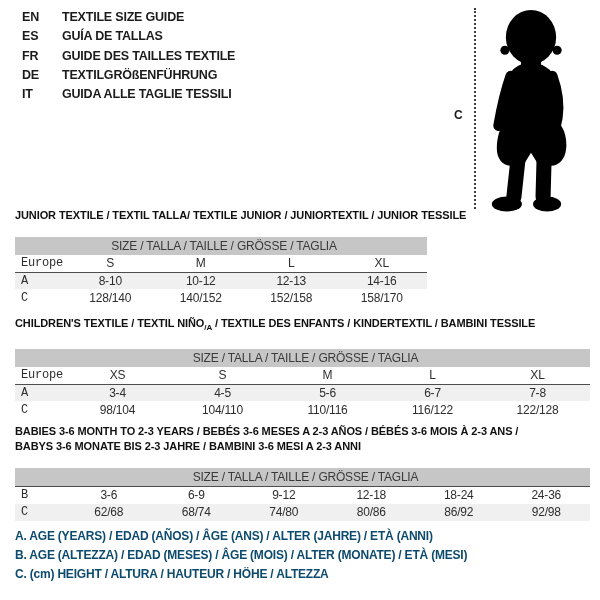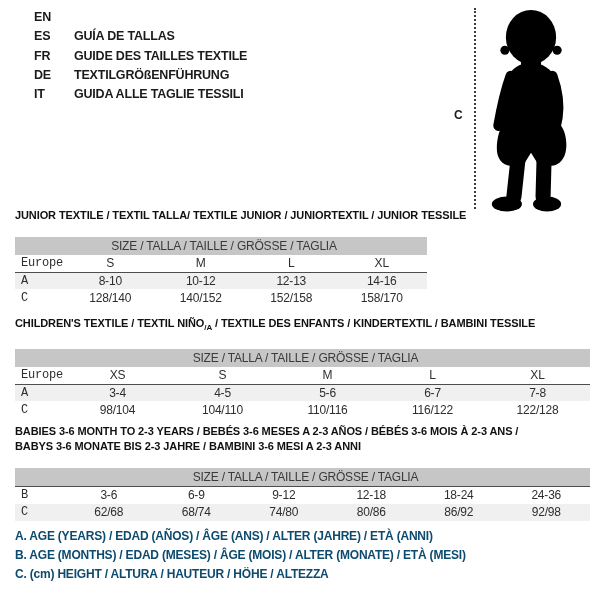--- a/index.html
+++ b/index.html
@@ -6,21 +6,21 @@
   html, body {
     width: 600px; height: 600px;
     background: #ffffff;
     font-family: "Liberation Sans", "DejaVu Sans", sans-serif;
     color: #1b1b1b;
     overflow: hidden;
   }
   .canvas { position: relative; width: 600px; height: 600px; }
 
   
-  .lang-list { position: absolute; left: 22px; top: 8px; margin-left: 12px; }
+  .lang-list { position: absolute; left: 22px; top: 8px; }
   .lang-row { display: flex; line-height: 19.3px; }
   .lang-code { width: 40px; font-weight: bold; font-size: 12.5px; letter-spacing: -0.2px; }
   .lang-label { font-weight: bold; font-size: 12.5px; letter-spacing: -0.2px; white-space: nowrap; }
 
   
   .figure { position: absolute; left: 452px; top: 5px; width: 135px; height: 212px; }
   .measure-line { position: absolute; left: 22px; top: 3px; height: 201px; width: 0; border-left: 2px dotted #3c3c3c; }
   .measure-label { position: absolute; left: 2px; top: 103px; font-weight: bold; font-size: 12px; }
   .baby-svg { position: absolute; left: 31px; top: 2px; }
 
@@ -50,20 +50,21 @@
   .footnote { font-size: 12px; font-weight: bold; color: #0c4a6e; line-height: 19px; letter-spacing: -0.2px; white-space: nowrap; }
 </style>
 </head>
 <body>
 
 <div class="canvas">
 
   <div class="lang-list">
     <div class="lang-row">
       <span class="lang-code">EN</span>
+      <span class="lang-label">TEXTILE SIZE GUIDE</span>
     </div>
     <div class="lang-row">
       <span class="lang-code">ES</span>
       <span class="lang-label">GUÍA DE TALLAS</span>
     </div>
     <div class="lang-row">
       <span class="lang-code">FR</span>
       <span class="lang-label">GUIDE DES TAILLES TEXTILE</span>
     </div>
     <div class="lang-row">
@@ -225,17 +226,17 @@
           <td>80/86</td>
           <td>86/92</td>
           <td>92/98</td>
         </tr>
       </tbody>
     </table>
   </section>
 
   <div class="footnotes">
     <div class="footnote">A. AGE (YEARS) / EDAD (AÑOS) / ÂGE (ANS) / ALTER (JAHRE) / ETÀ (ANNI)</div>
-    <div class="footnote">B. AGE (MONTHS) / EDAD (MESES) / ÂGE (MOIS) / ALTER (MONATE) / ETÀ (MESI)</div>
+    <div class="footnote">B. AGE (ALTEZZA) / EDAD (MESES) / ÂGE (MOIS) / ALTER (MONATE) / ETÀ (MESI)</div>
     <div class="footnote">C. (cm) HEIGHT / ALTURA / HAUTEUR / HÖHE / ALTEZZA</div>
   </div>
 
 </div>
 
 </body></html>

